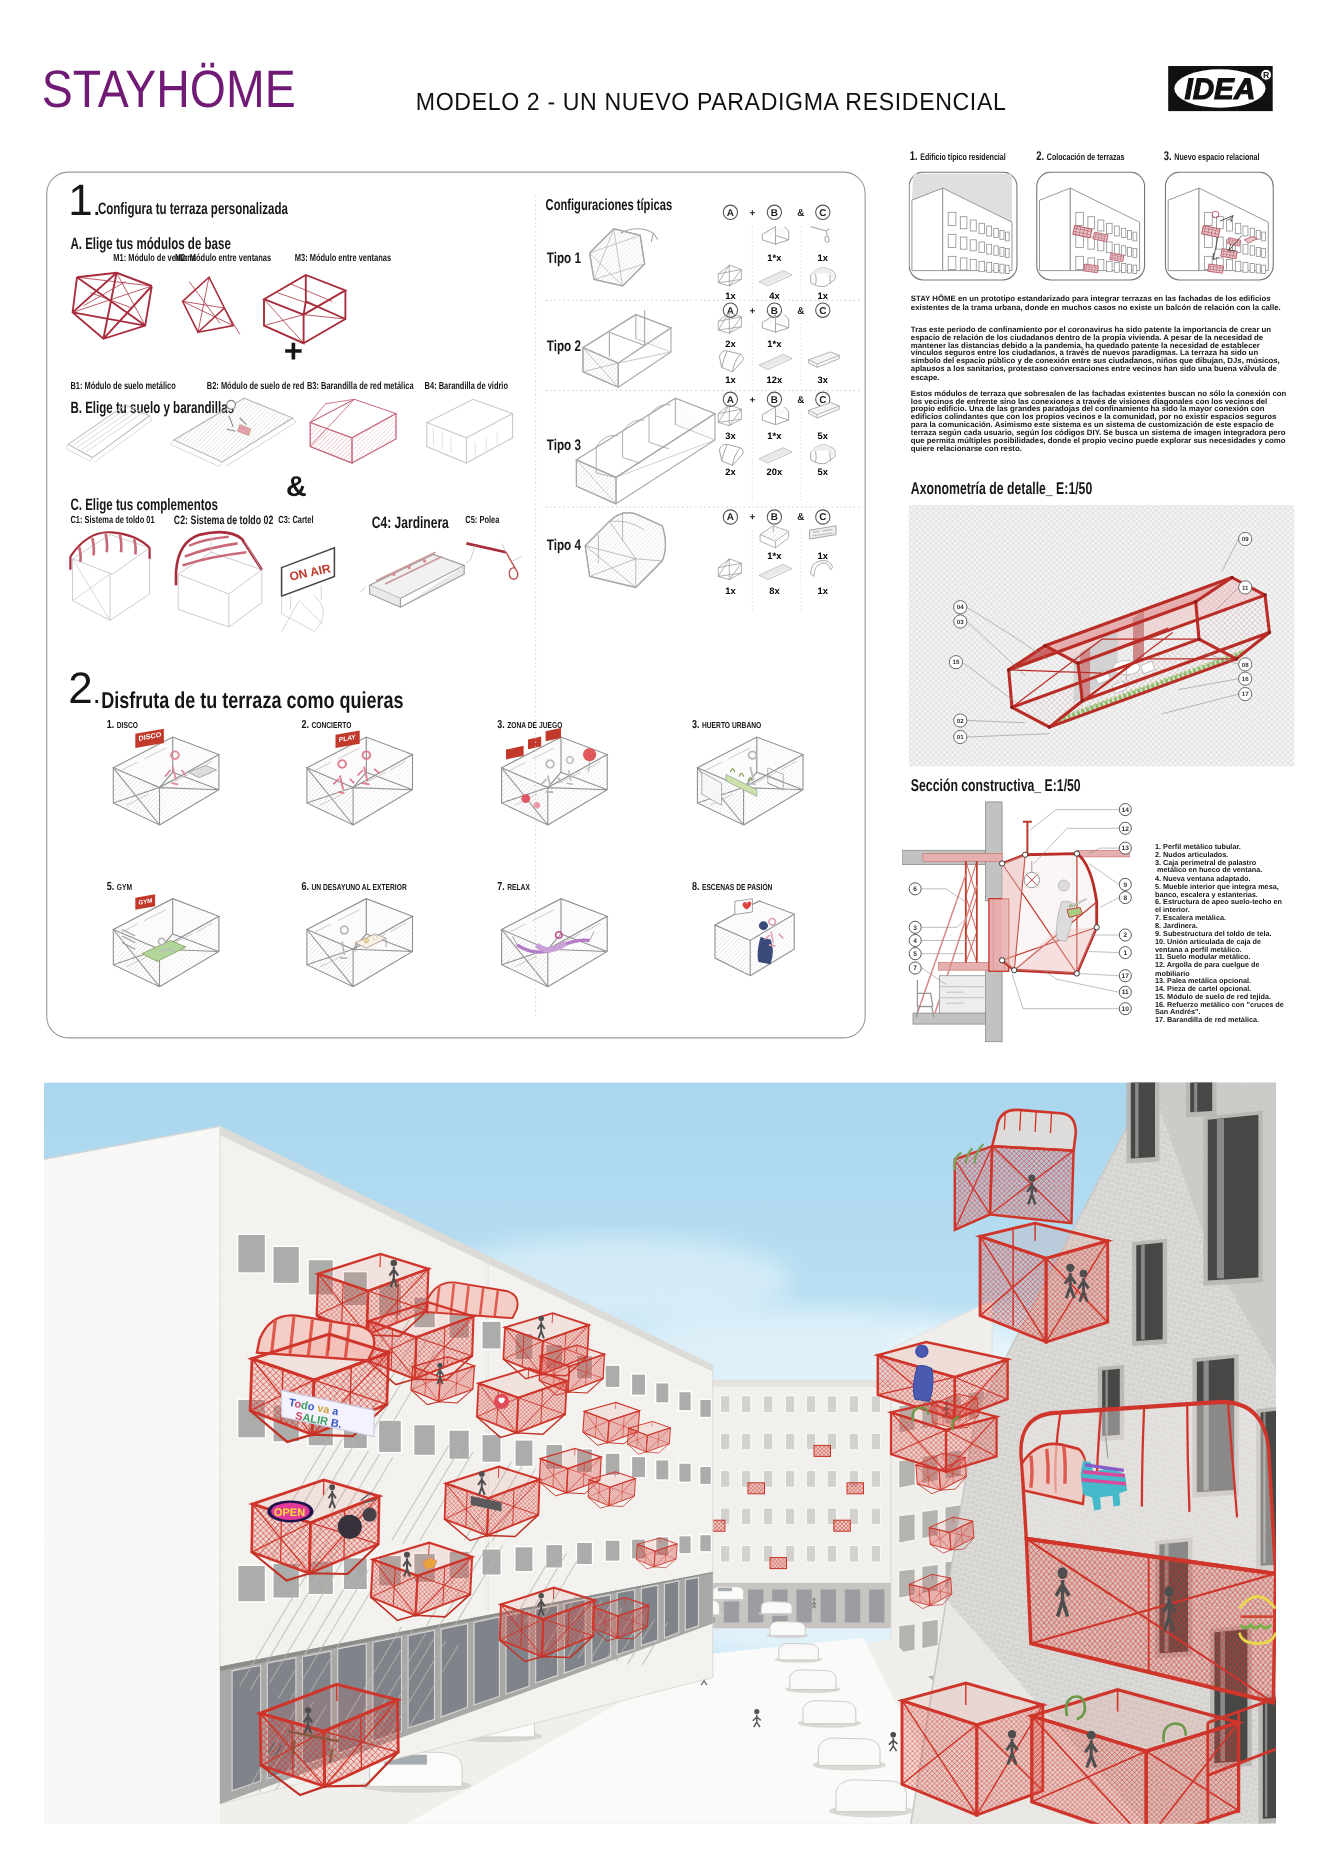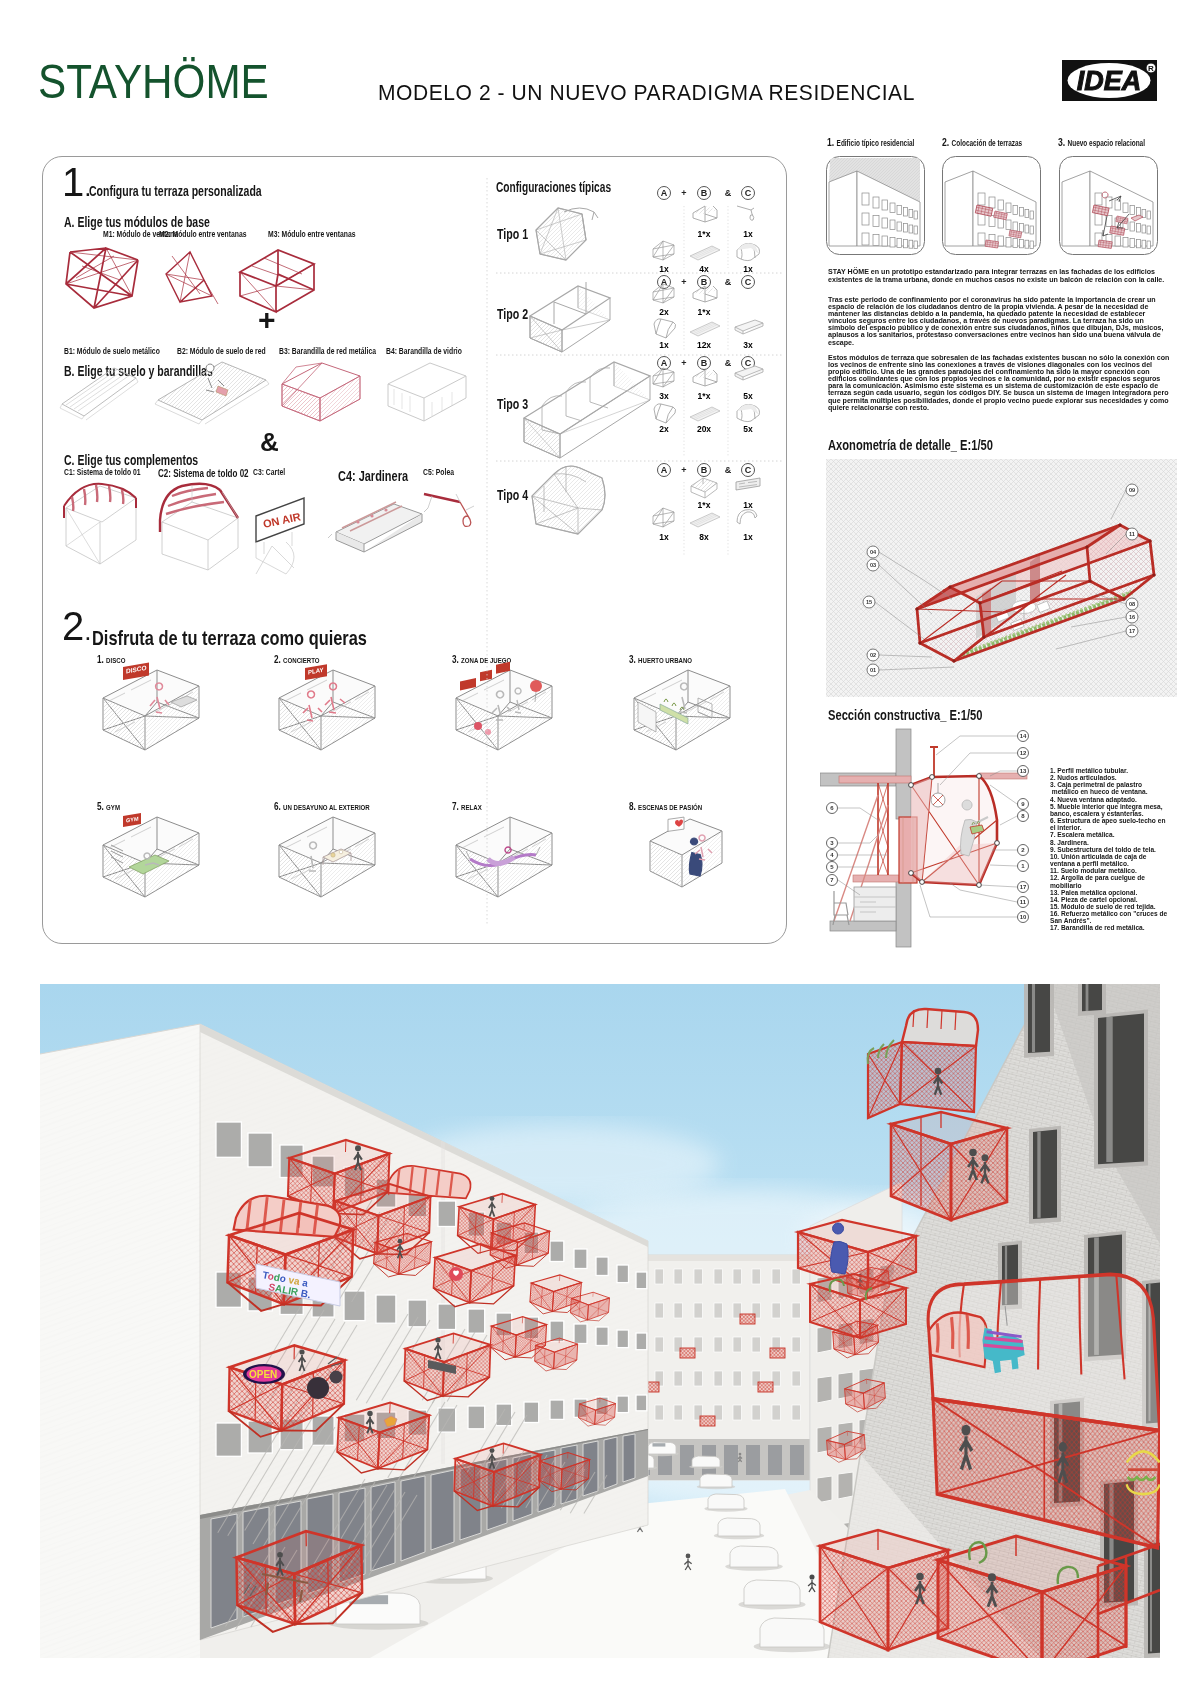--- a/index.html
+++ b/index.html
@@ -5,21 +5,21 @@
 html,body{margin:0;padding:0;}
 body{width:1200px;height:1698px;background:#fff;font-family:"Liberation Sans",sans-serif;color:#161616;overflow:hidden;position:relative;}
 .abs{position:absolute;}
 .b{font-weight:bold;}
 .sx{display:inline-block;transform-origin:0 50%;white-space:nowrap;}
 svg{display:block;}
 </style>
 </head>
 <body>
 
-<div class="abs" style="left:38px;top:54px;font-size:48px;color:#14532d;"><span class="sx" style="transform:scaleX(0.88);">STAYHÖME</span></div>
+<div class="abs" style="left:38px;top:54px;font-size:48px;color:#701a75;"><span class="sx" style="transform:scaleX(0.88);">STAYHÖME</span></div>
 
 <div class="abs" style="left:378px;top:80px;font-size:22.5px;color:#111;"><span class="sx" style="transform:scaleX(0.935);letter-spacing:0.6px;">MODELO 2 - UN NUEVO PARADIGMA RESIDENCIAL</span></div>
 
 <svg class="abs" style="left:1060px;top:59px;" width="100" height="44" viewBox="0 0 100 44">
 <rect x="2" y="1" width="95" height="41" fill="#111"></rect>
 <ellipse cx="49" cy="21.5" rx="41.5" ry="17.5" fill="#fff"></ellipse>
 <text x="49" y="31" font-size="27" font-weight="bold" font-style="italic" text-anchor="middle" fill="#111" stroke="#111" stroke-width="1" font-family="Liberation Sans">IDEA</text>
 <circle cx="91" cy="9" r="5" fill="#fff" stroke="#111" stroke-width="1"></circle>
 <text x="91" y="12.2" font-size="8" font-weight="bold" text-anchor="middle" fill="#111" font-family="Liberation Sans">R</text>
 </svg>
@@ -32,21 +32,21 @@
 <div class="abs b" style="left:64px;top:213px;font-size:15px;"><span class="sx" style="transform:scaleX(0.70);">A. Elige tus módulos de base</span></div>
 
 <div class="abs b" style="left:64px;top:229px;font-size:9.3px;margin-left:39px;"><span class="sx" style="transform:scaleX(0.73);">M1: Módulo de ventana</span></div>
 <div class="abs b" style="left:159px;top:229px;font-size:9.3px;"><span class="sx" style="transform:scaleX(0.73);">M2: Módulo entre ventanas</span></div>
 <div class="abs b" style="left:268px;top:229px;font-size:9.3px;"><span class="sx" style="transform:scaleX(0.73);">M3: Módulo entre ventanas</span></div>
 
 <div class="abs b" style="left:258px;top:303px;font-size:30px;">+</div>
 
 <div class="abs b" style="left:64px;top:330px;font-size:15px;margin-top:32px;"><span class="sx" style="transform:scaleX(0.70);">B. Elige tu suelo y barandillas</span></div>
 <div class="abs b" style="left:64px;top:346px;font-size:9.3px;"><span class="sx" style="transform:scaleX(0.73);">B1: Módulo de suelo metálico</span></div>
-<div class="abs b" style="left:177px;top:346px;font-size:9.3px;"><span class="sx" style="transform:scaleX(0.73);">B2: Módulo de suelo de red</span></div>
+<div class="abs b" style="left:156px;top:346px;font-size:9.3px;padding-left:32px;"><span class="sx" style="transform:scaleX(0.73);">B2: Módulo de suelo de red</span></div>
 <div class="abs b" style="left:279px;top:346px;font-size:9.3px;"><span class="sx" style="transform:scaleX(0.73);">B3: Barandilla de red metálica</span></div>
 <div class="abs b" style="left:386px;top:346px;font-size:9.3px;"><span class="sx" style="transform:scaleX(0.73);">B4: Barandilla de vidrio</span></div>
 
 <div class="abs b" style="left:260px;top:427px;font-size:26px;">&amp;</div>
 
 <div class="abs b" style="left:64px;top:451px;font-size:15px;"><span class="sx" style="transform:scaleX(0.70);">C. Elige tus complementos</span></div>
 <div class="abs b" style="left:64px;top:467px;font-size:9.3px;"><span class="sx" style="transform:scaleX(0.73);">C1: Sistema de toldo 01</span></div>
 <div class="abs b" style="left:158px;top:467px;font-size:11px;"><span class="sx" style="transform:scaleX(0.73);">C2: Sistema de toldo 02</span></div>
 <div class="abs b" style="left:253px;top:467px;font-size:9.3px;"><span class="sx" style="transform:scaleX(0.73);">C3: Cartel</span></div>
 <div class="abs b" style="left:338px;top:467px;font-size:15px;"><span class="sx" style="transform:scaleX(0.73);">C4: Jardinera</span></div>

